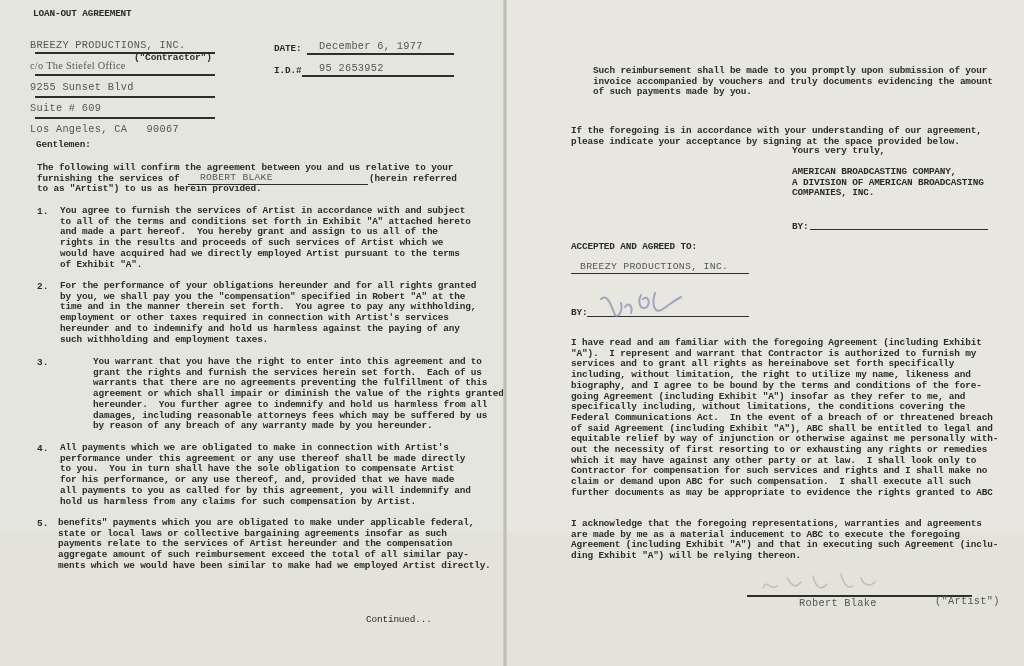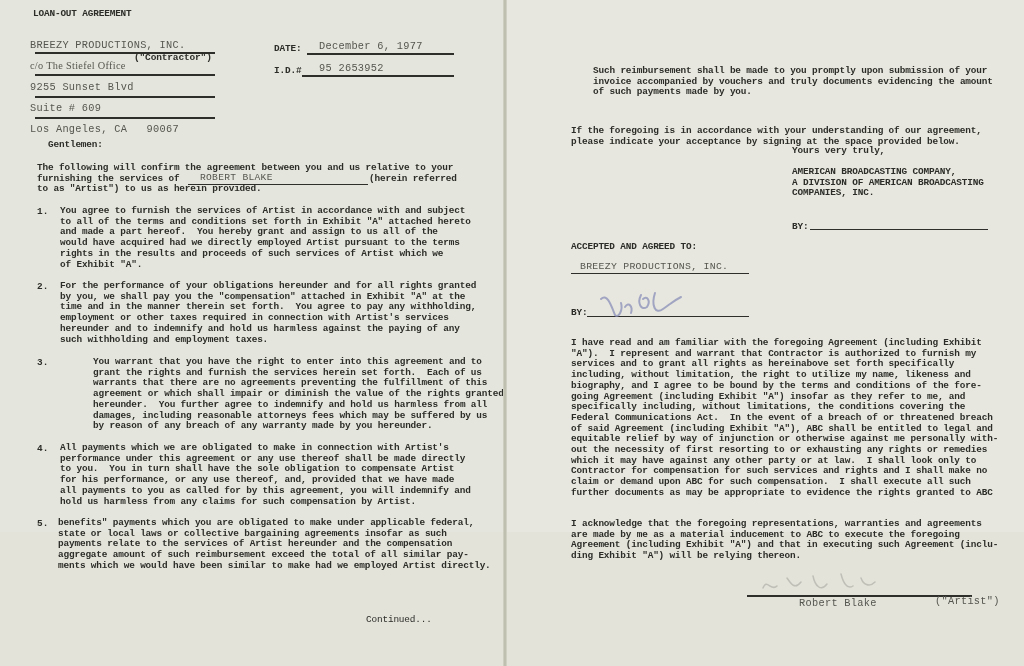--- a/index.html
+++ b/index.html
@@ -35,50 +35,50 @@
   <div class="t light" style="left:30px;top:40px;">BREEZY PRODUCTIONS, INC.</div>
   <div class="rule" style="left:35px;top:52px;width:180px;"></div>
   <div class="t" style="left:134px;top:53px;font-weight:bold;font-size:9.5px;">("Contractor")</div>
   <div class="t light" style="left:30px;top:61px;font-family:Liberation Serif, serif;">c/o The Stiefel Office</div>
   <div class="rule" style="left:35px;top:74px;width:180px;"></div>
   <div class="t light" style="left:30px;top:82px;">9255 Sunset Blvd</div>
   <div class="rule" style="left:35px;top:96px;width:180px;"></div>
   <div class="t light" style="left:30px;top:103px;">Suite # 609</div>
   <div class="rule" style="left:35px;top:117px;width:180px;"></div>
   <div class="t light" style="left:30px;top:124px;">Los Angeles, CA   90067</div>
-  <div class="t" style="left:48px;top:140px;">Gentlemen:</div>
+  <div class="t" style="left:36px;top:140px;">Gentlemen:</div>
 
   <div class="t" style="left:274px;top:44px;">DATE:</div>
   <div class="t light" style="left:319px;top:41px;text-align:center;">December 6, 1977</div>
   <div class="rule" style="left:307px;top:53px;width:147px;"></div>
   <div class="t" style="left:274px;top:66px;">I.D.#</div>
   <div class="t light" style="left:319px;top:63px;">95 2653952</div>
   <div class="rule" style="left:302px;top:75px;width:152px;"></div>
 
   <div class="t" style="left:37px;top:163px;">The following will confirm the agreement between you and us relative to your</div>
   <div class="t" style="left:37px;top:174px;">furnishing the services of</div>
   <div class="t light" style="left:200px;top:173px;font-size:9.6px;">ROBERT BLAKE</div>
   <div class="rule" style="left:188px;top:184px;width:180px;height:1px;"></div>
   <div class="t" style="left:369px;top:174px;">(herein referred</div>
   <div class="t" style="left:37px;top:184px;">to as "Artist") to us as herein provided.</div>
 
   <div class="num" style="left:37px;top:206px;">1.</div>
   <div class="para" style="left:60px;top:206px;">
     <span class="line">You agree to furnish the services of Artist in accordance with and subject</span>
     <span class="line">to all of the terms and conditions set forth in Exhibit "A" attached hereto</span>
     <span class="line">and made a part hereof.  You hereby grant and assign to us all of the</span>
+    <span class="line">rights in the results and proceeds of such services of Artist which we</span>
     <span class="line">would have acquired had we directly employed Artist pursuant to the terms</span>
-    <span class="line">rights in the results and proceeds of such services of Artist which we</span>
     <span class="line">of Exhibit "A".</span>
   </div>
 
   <div class="num" style="left:37px;top:281px;">2.</div>
   <div class="para" style="left:60px;top:281px;">
     <span class="line">For the performance of your obligations hereunder and for all rights granted</span>
-    <span class="line">by you, we shall pay you the "compensation" attached in Exhibit "A" at the</span>
+    <span class="line">by you, we shall pay you the "compensation" specified in Robert "A" at the</span>
     <span class="line">time and in the manner therein set forth.  You agree to pay any withholding,</span>
     <span class="line">employment or other taxes required in connection with Artist's services</span>
     <span class="line">hereunder and to indemnify and hold us harmless against the paying of any</span>
     <span class="line">such withholding and employment taxes.</span>
   </div>
 
   <div class="num" style="left:37px;top:357px;">3.</div>
   <div class="para" style="left:60px;top:357px;margin-left:33px;">
     <span class="line">You warrant that you have the right to enter into this agreement and to</span>
     <span class="line">grant the rights and furnish the services herein set forth.  Each of us</span>

